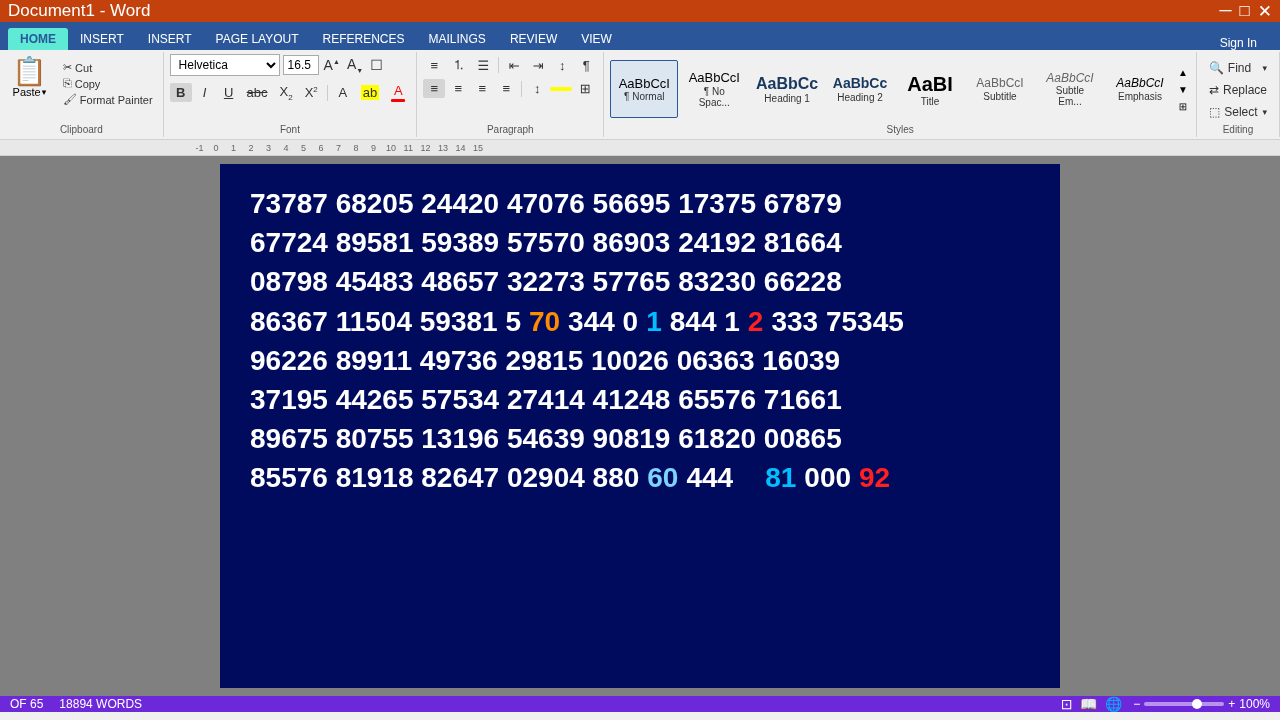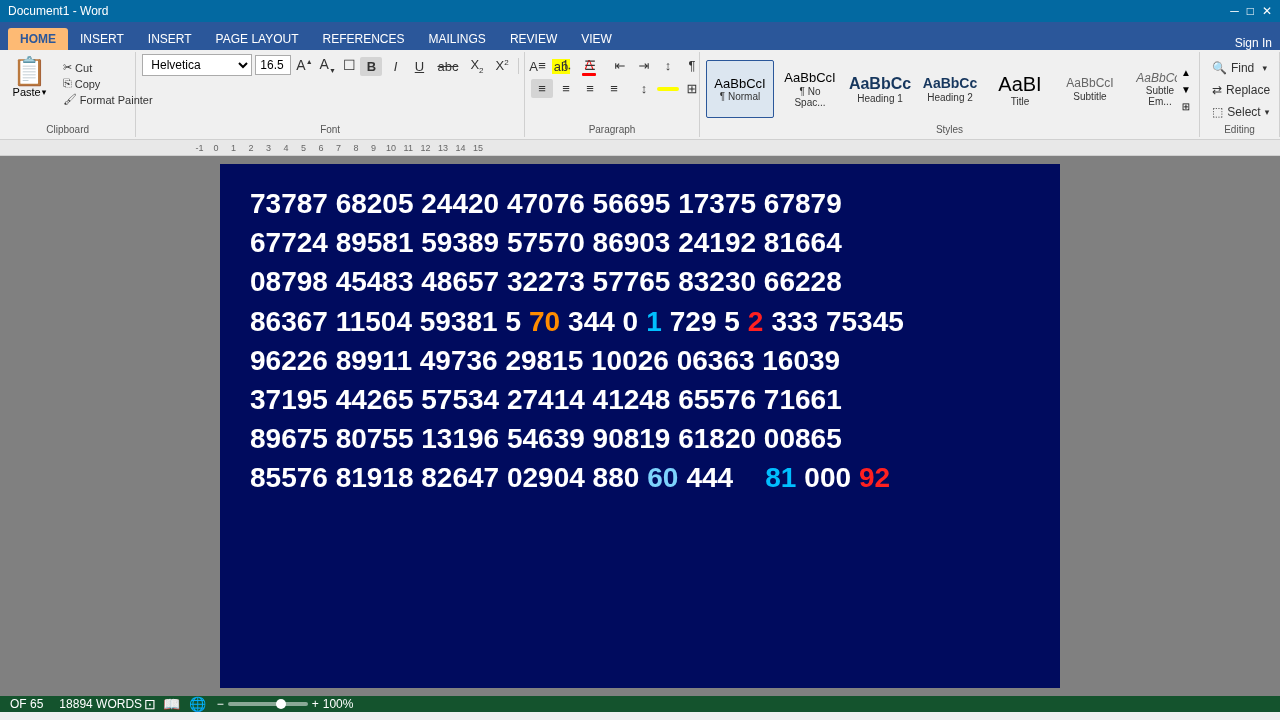--- a/index.html
+++ b/index.html
@@ -1,46 +1,46 @@
 <!DOCTYPE html>
 <html><head>
   <meta charset="utf-8">
   <style>
     * { margin: 0; padding: 0; box-sizing: border-box; }
     body { font-family: 'Segoe UI', Arial, sans-serif; background: #f0f0f0; width: 1280px; height: 720px; overflow: hidden; }
 
     
     .title-bar {
-      background: #0369a1;
+      background: #c2410c;
       height: 22px;
       display: flex;
       align-items: center;
       justify-content: space-between;
       padding: 0 8px;
       color: white;
-      font-size: 12px;
+      font-size: 17px;
     }
 
     
     .ribbon-tabs {
       background: #2b579a;
       display: flex;
       align-items: flex-end;
       padding: 0 0 0 8px;
       height: 28px;
     }
     .ribbon-tab {
       padding: 4px 12px;
       font-size: 12px;
       color: white;
       cursor: pointer;
       border-radius: 3px 3px 0 0;
     }
     .ribbon-tab.active {
-      background: #fdba74;
+      background: #5eead4;
       color: #2b579a;
       font-weight: 600;
     }
 
     
     .ribbon {
       background: #f0f0f0;
       border-bottom: 1px solid #d0d0d0;
       display: flex;
       align-items: stretch;
@@ -228,27 +228,28 @@
     .doc-line {
       display: flex;
       gap: 8px;
       flex-wrap: nowrap;
     }
 
     .num { color: white; }
 
     
     .status-bar {
-      background: #14532d;
+      background: #6d28d9;
       height: 16px;
       display: flex;
       align-items: center;
       padding: 0 10px;
       color: white;
       font-size: 12px;
+      justify-content: space-between;
     }
     .status-left { display: flex; gap: 16px; }
     .status-right { display: flex; align-items: center; gap: 8px; }
 
     .zoom-slider {
       width: 80px;
       height: 4px;
       background: rgba(255,255,255,0.5);
       border-radius: 2px;
       position: relative;
@@ -295,21 +296,21 @@
 
 <div class="ribbon-tabs">
   <div class="ribbon-tab active">HOME</div>
   <div class="ribbon-tab">INSERT</div>
   <div class="ribbon-tab">INSERT</div>
   <div class="ribbon-tab">PAGE LAYOUT</div>
   <div class="ribbon-tab">REFERENCES</div>
   <div class="ribbon-tab">MAILINGS</div>
   <div class="ribbon-tab">REVIEW</div>
   <div class="ribbon-tab">VIEW</div>
-  <div style="margin-left:auto;display:flex;align-items:center;padding-right:8px;">
+  <div style="margin-left:auto;display:flex;align-items:center;padding-right:23px;">
     <span style="color:white;font-size:12px;cursor:pointer;">Sign In</span>
   </div>
 </div>
 
 <div class="ribbon">
 
   <div class="ribbon-group" style="min-width:90px;">
     <div class="ribbon-group-content" style="flex-direction:row;align-items:flex-start;width:100%;">
 
       <div class="paste-btn" style="flex-direction:column;align-items:center;margin-right:4px;">
@@ -332,21 +333,21 @@
         <button class="small-btn">
           <span>🖌</span>
           <span>Format Painter</span>
         </button>
       </div>
     </div>
     <span class="ribbon-group-label">Clipboard</span>
   </div>
 
   <div class="ribbon-group" style="min-width:210px;align-items:flex-start;">
-    <div style="display:flex;flex-direction:row;gap:3px;padding-bottom:14px;width:100%;">
+    <div style="display:flex;flex-direction:column;gap:3px;padding-bottom:14px;width:100%;">
       <div class="font-row">
         <select class="font-select">
           <option>Helvetica</option>
         </select>
         <input class="font-size-input" type="text" value="16.5" style="">
         <button class="font-size-btn">A<sup style="font-size:7px">▲</sup></button>
         <button class="font-size-btn">A<sub style="font-size:7px">▼</sub></button>
         <button class="font-size-btn" title="Clear Formatting">☐</button>
       </div>
       <div class="font-format-row">
@@ -418,21 +419,21 @@
           <div class="style-preview" style="font-size:16px;color:#17375e;font-weight:bold;">AaBbCc</div>
           <div class="style-name">Heading 1</div>
         </div>
 
         <div class="style-item">
           <div class="style-preview" style="font-size:14px;color:#17375e;font-weight:bold;">AaBbCc</div>
           <div class="style-name">Heading 2</div>
         </div>
 
         <div class="style-item">
-          <div class="style-preview" style="font-size:20px;color:#000;font-weight:normal;">AaBI</div>
+          <div class="style-preview" style="font-size:20px;color:#000;font-weight:bold;">AaBI</div>
           <div class="style-name">Title</div>
         </div>
 
         <div class="style-item">
           <div class="style-preview" style="font-size:12px;color:#666;">AaBbCcI</div>
           <div class="style-name">Subtitle</div>
         </div>
 
         <div class="style-item">
           <div class="style-preview" style="font-size:12px;color:#666;font-style:italic;">AaBbCcI</div>
@@ -491,21 +492,21 @@
       <span class="num">67724 89581 59389 57570 86903 24192 81664</span>
     </div>
     <div class="doc-line">
       <span class="num">08798 45483 48657 32273 57765 83230 66228</span>
     </div>
     <div class="doc-line">
       <span class="num">86367 11504 59381 5</span>
         <span style="color:#ff8c00;">70</span>
         <span class="num">344 0</span>
         <span style="color:#00bfff;">1</span>
-        <span class="num">729 5</span>
+        <span class="num">844 1</span>
         <span style="color:#ff2020;">2</span>
         <span class="num">333 75345</span>
     </div>
     <div class="doc-line">
       <span class="num">96226 89911 49736 29815 10026 06363 16039</span>
     </div>
     <div class="doc-line">
       <span class="num">37195 44265 57534 27414 41248 65576 71661</span>
     </div>
     <div class="doc-line">

